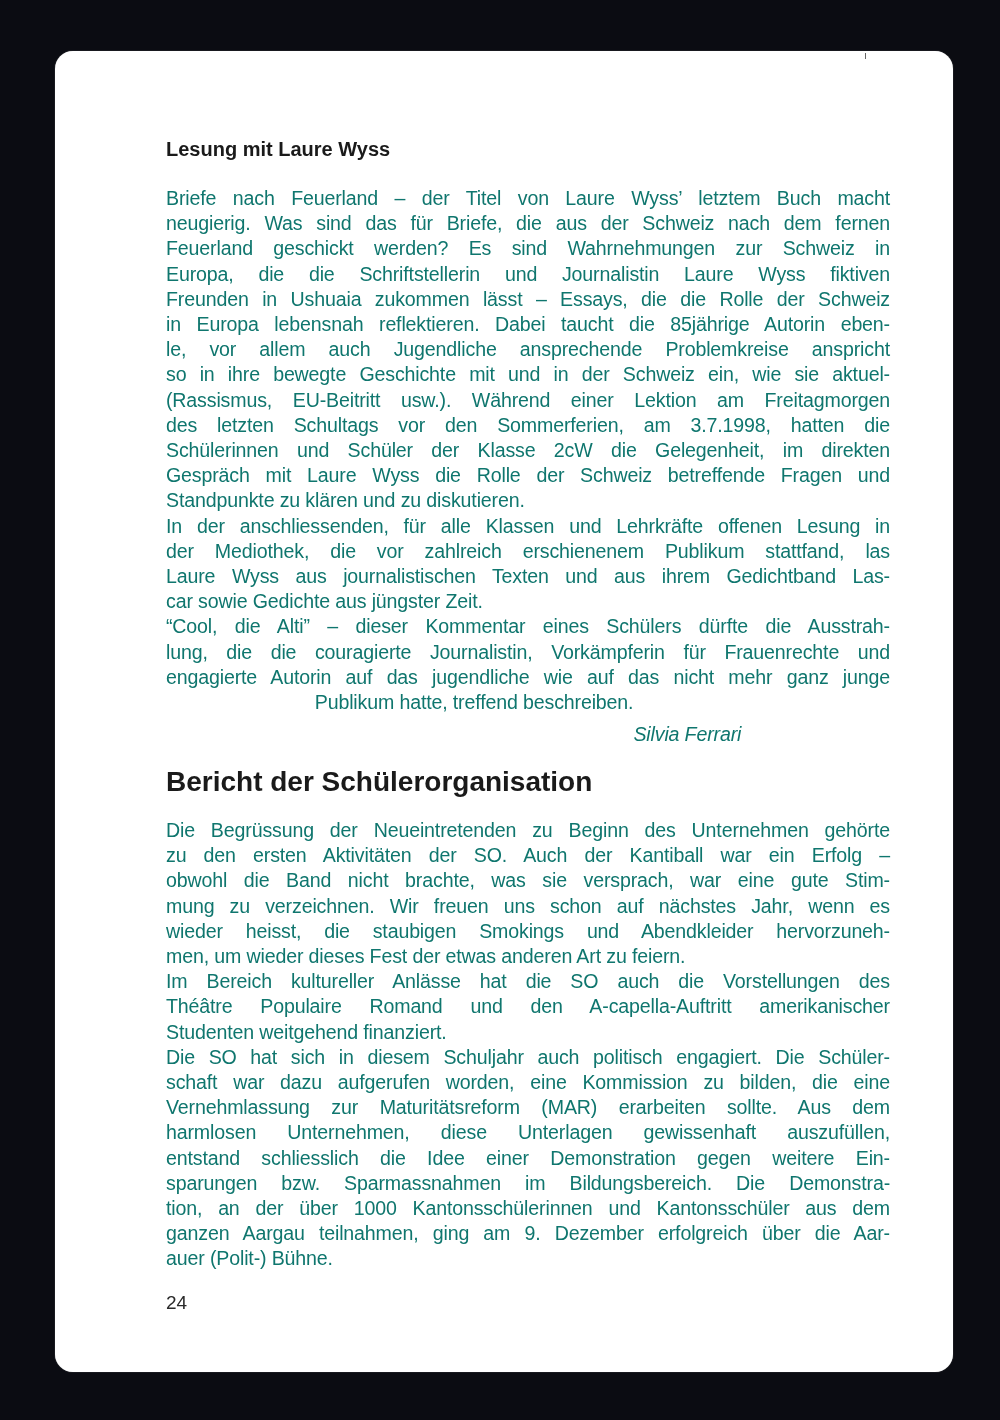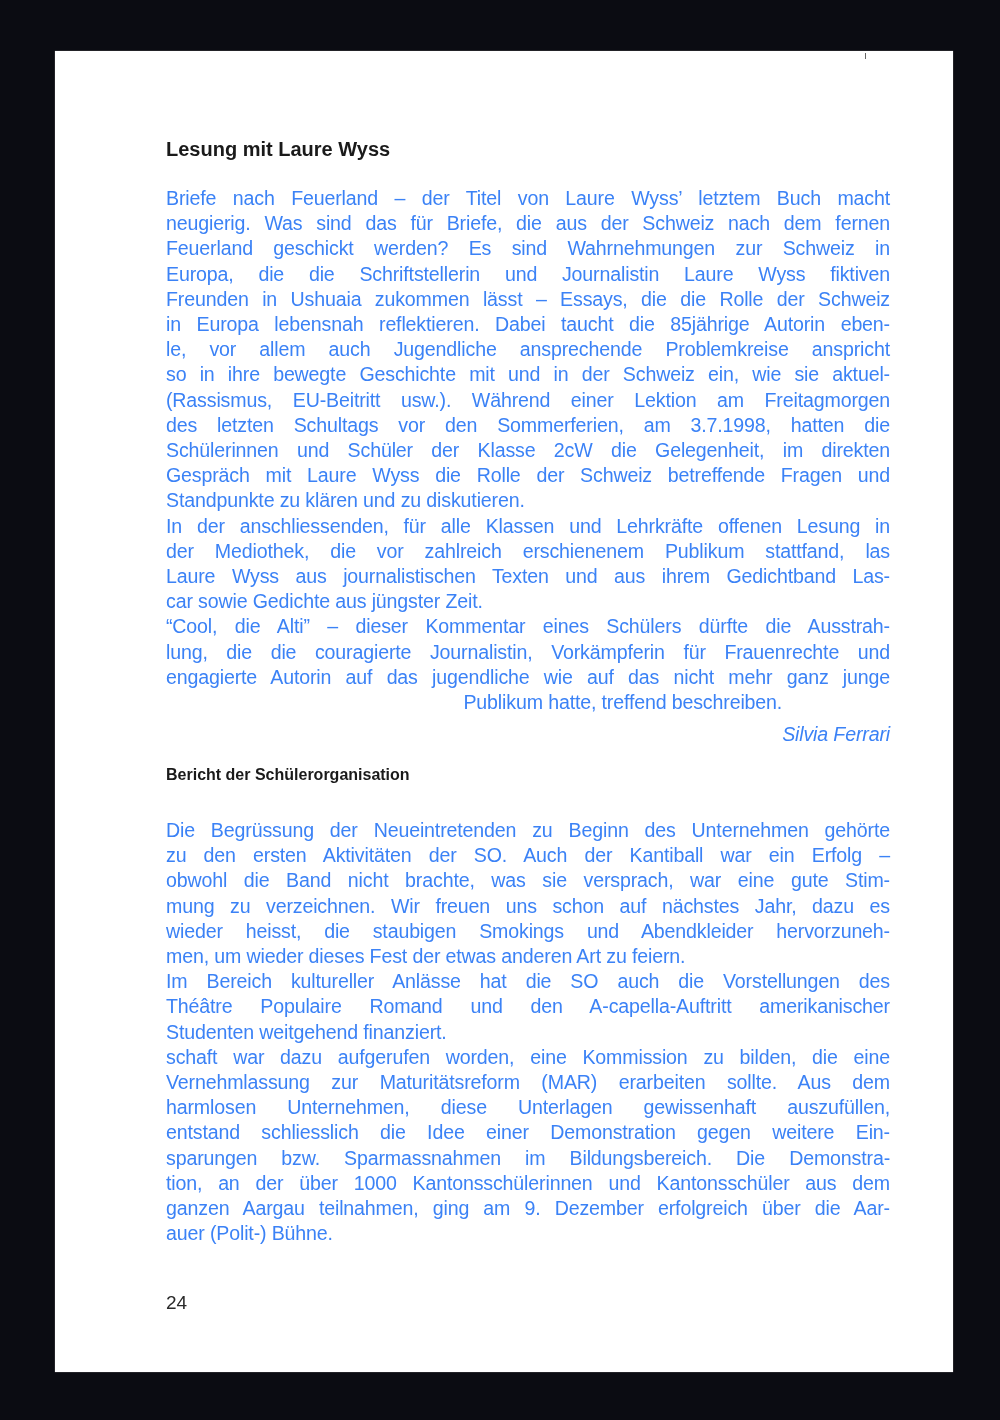--- a/index.html
+++ b/index.html
@@ -14,40 +14,41 @@
       overflow: hidden;
     }
     .page {
       position: absolute;
       left: 55px;
       top: 51px;
       width: 898px;
       height: 1321px;
       background: #ffffff;
       box-shadow: 0 0 1px #999;
+      border-radius: 18px;
     }
     .column {
       position: absolute;
       left: 111px;
       width: 724px;
       font-family: "Liberation Sans", sans-serif;
-      color: #3b82f6;
+      color: #0f766e;
     }
     .h-small {
       position: absolute;
       top: 87px;
       font-size: 20px;
       font-weight: bold;
       letter-spacing: 0;
       color: #1a1a1a;
     }
     .h-large {
       position: absolute;
       top: 715px;
-      font-size: 16px;
+      font-size: 28px;
       font-weight: bold;
       color: #1a1a1a;
     }
     .body-block {
       position: absolute;
       font-size: 19.6px;
       line-height: 25.2px;
       text-align: justify;
       letter-spacing: -0.15px;
     }
@@ -55,21 +56,21 @@
       display: block;
       white-space: nowrap;
       text-align-last: justify;
       text-align: justify;
     }
     .body-block .line.last {
       text-align-last: left;
     }
     .sig-line {
       display: flex;
-      justify-content: flex-end;
+      justify-content: center;
       white-space: nowrap;
     }
     .signature {
       font-style: italic;
       margin-top: 32px;
     }
     .block1 { top: 135px; }
     .block2 { top: 767px; }
     .page-number {
       position: absolute;
@@ -120,26 +121,27 @@
       <span class="signature">Silvia Ferrari</span>
     </span>
   </div>
 
   <div class="column h-large">Bericht der Schülerorganisation</div>
 
   <div class="column body-block block2">
     <span class="line">Die Begrüssung der Neueintretenden zu Beginn des Unternehmen gehörte</span>
     <span class="line">zu den ersten Aktivitäten der SO. Auch der Kantiball war ein Erfolg –</span>
     <span class="line">obwohl die Band nicht brachte, was sie versprach, war eine gute Stim-</span>
-    <span class="line">mung zu verzeichnen. Wir freuen uns schon auf nächstes Jahr, dazu es</span>
+    <span class="line">mung zu verzeichnen. Wir freuen uns schon auf nächstes Jahr, wenn es</span>
     <span class="line">wieder heisst, die staubigen Smokings und Abendkleider hervorzuneh-</span>
     <span class="line last">men, um wieder dieses Fest der etwas anderen Art zu feiern.</span>
     <span class="line">Im Bereich kultureller Anlässe hat die SO auch die Vorstellungen des</span>
     <span class="line">Théâtre Populaire Romand und den A-capella-Auftritt amerikanischer</span>
     <span class="line last">Studenten weitgehend finanziert.</span>
+    <span class="line">Die SO hat sich in diesem Schuljahr auch politisch engagiert. Die Schüler-</span>
     <span class="line">schaft war dazu aufgerufen worden, eine Kommission zu bilden, die eine</span>
     <span class="line">Vernehmlassung zur Maturitätsreform (MAR) erarbeiten sollte. Aus dem</span>
     <span class="line">harmlosen Unternehmen, diese Unterlagen gewissenhaft auszufüllen,</span>
     <span class="line">entstand schliesslich die Idee einer Demonstration gegen weitere Ein-</span>
     <span class="line">sparungen bzw. Sparmassnahmen im Bildungsbereich. Die Demonstra-</span>
     <span class="line">tion, an der über 1000 Kantonsschülerinnen und Kantonsschüler aus dem</span>
     <span class="line">ganzen Aargau teilnahmen, ging am 9. Dezember erfolgreich über die Aar-</span>
     <span class="line last">auer (Polit-) Bühne.</span>
   </div>
 

